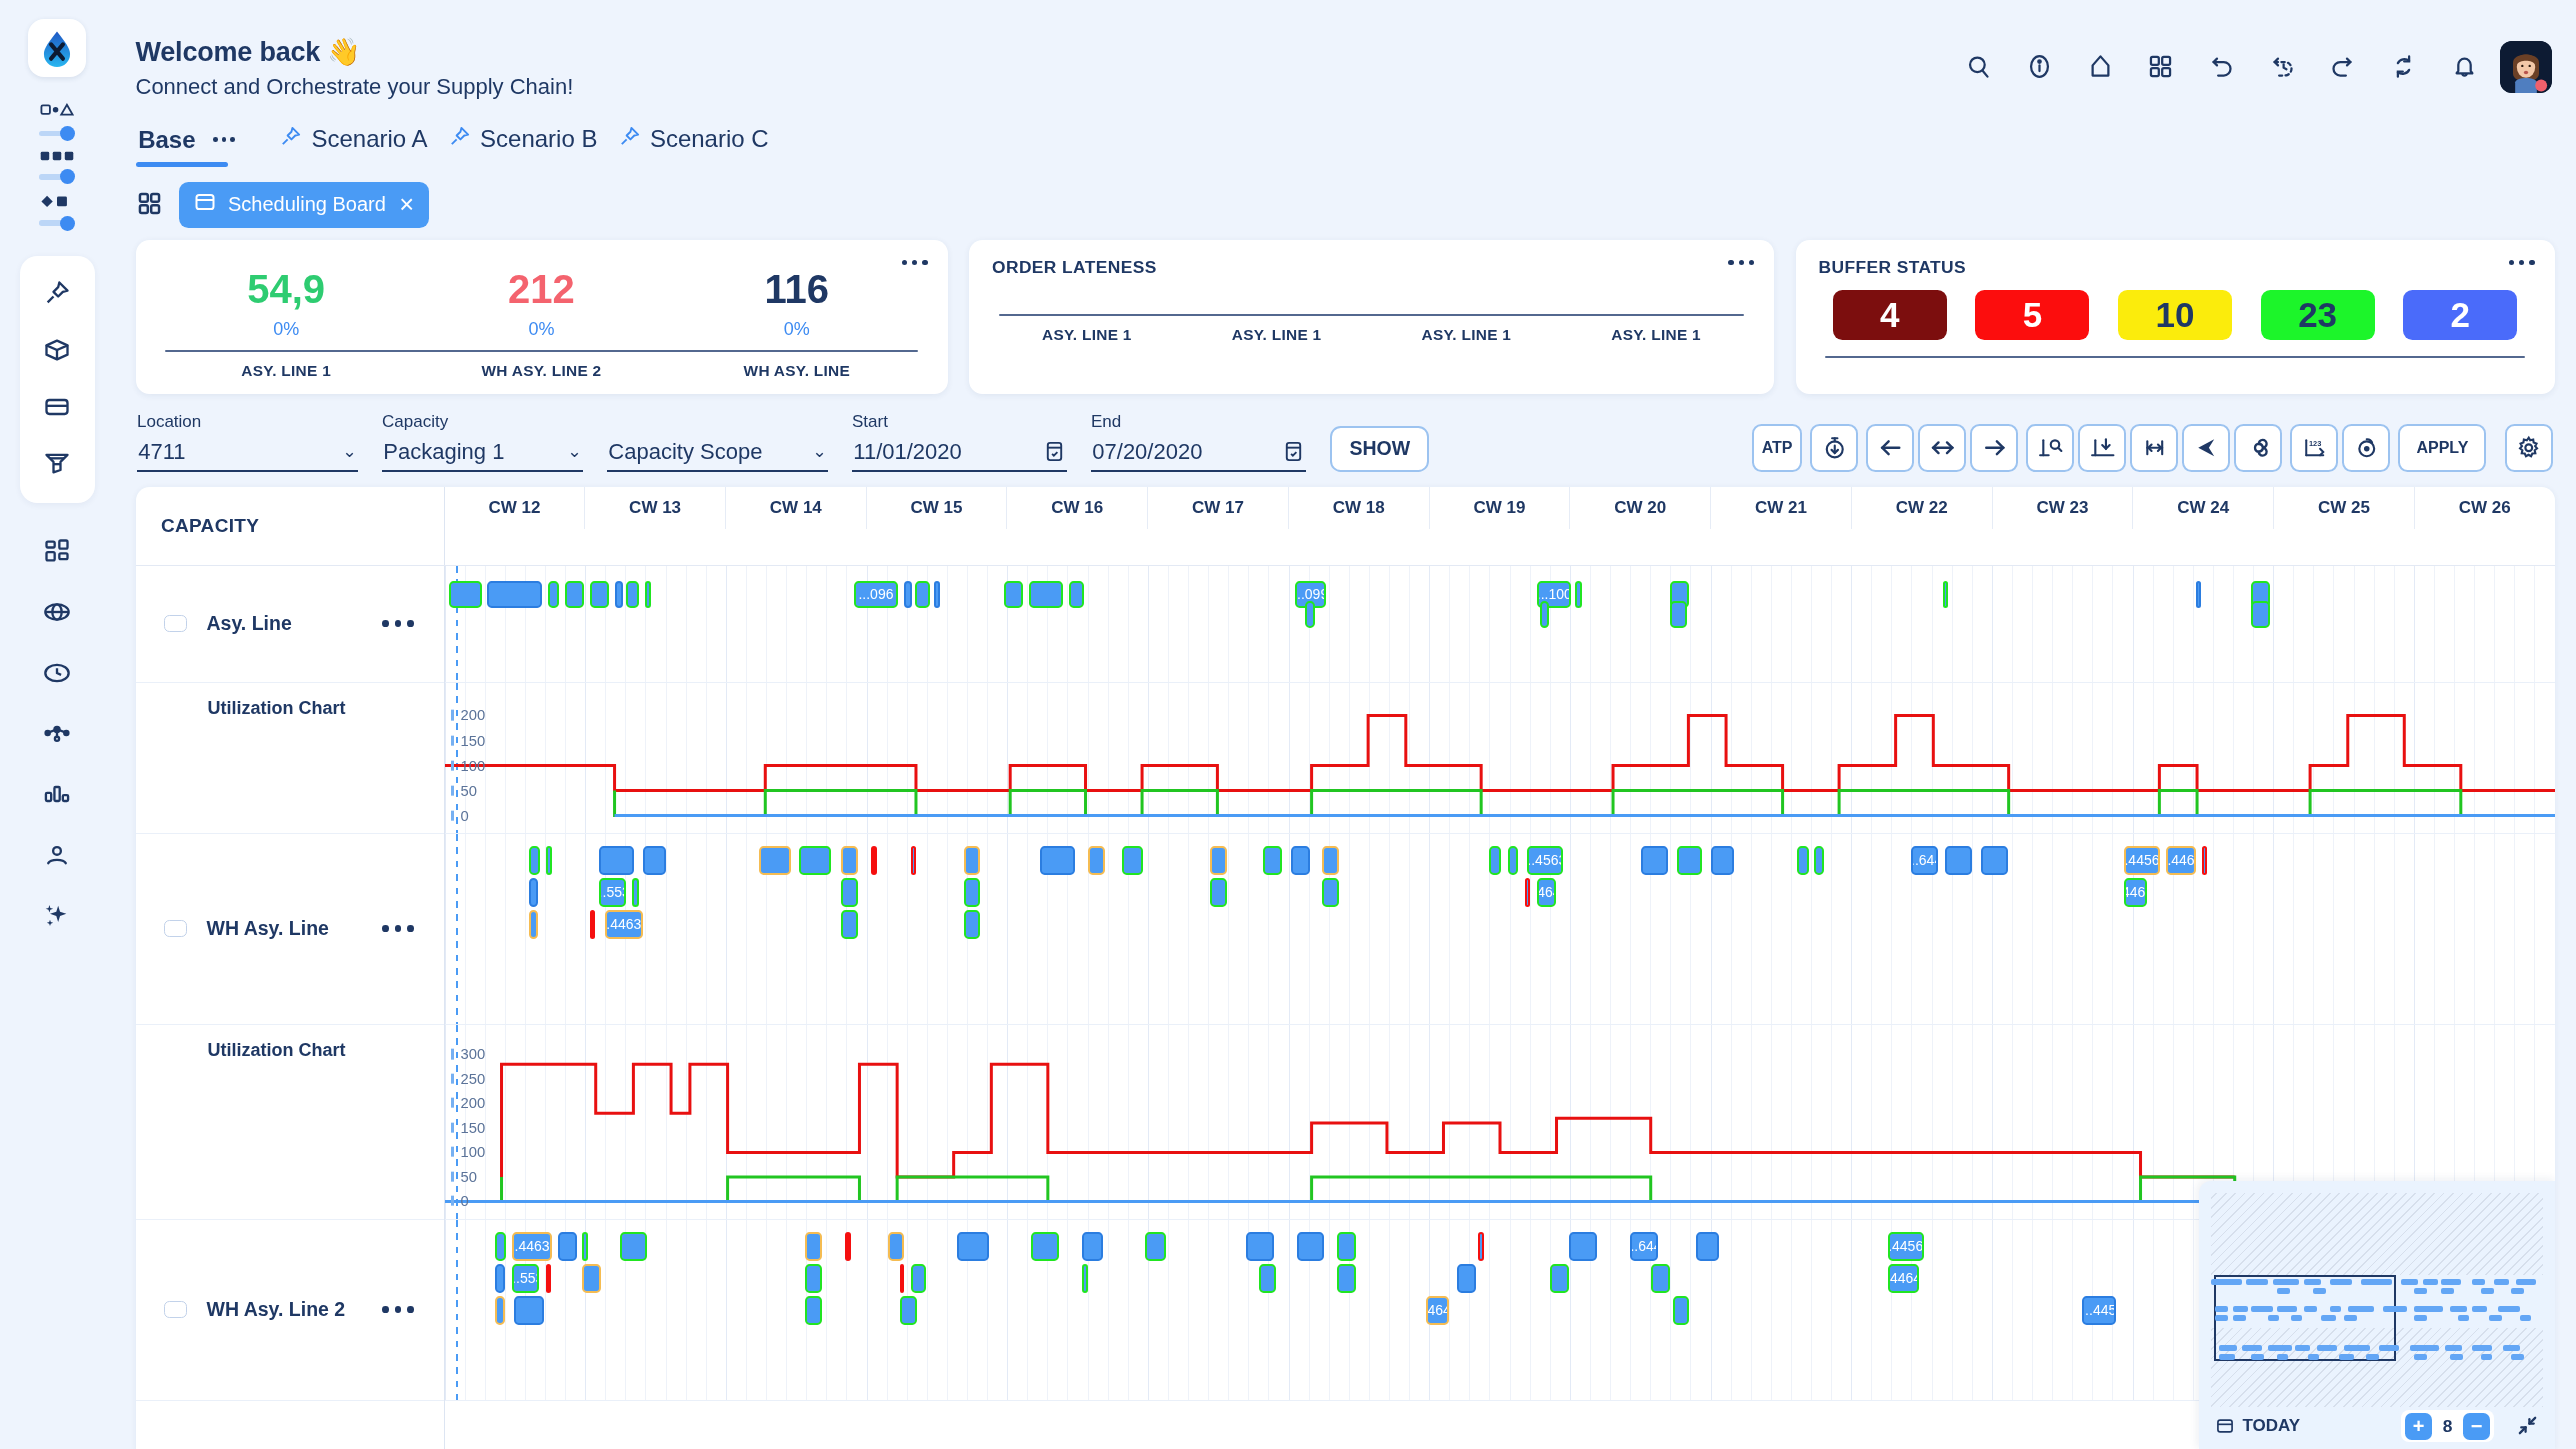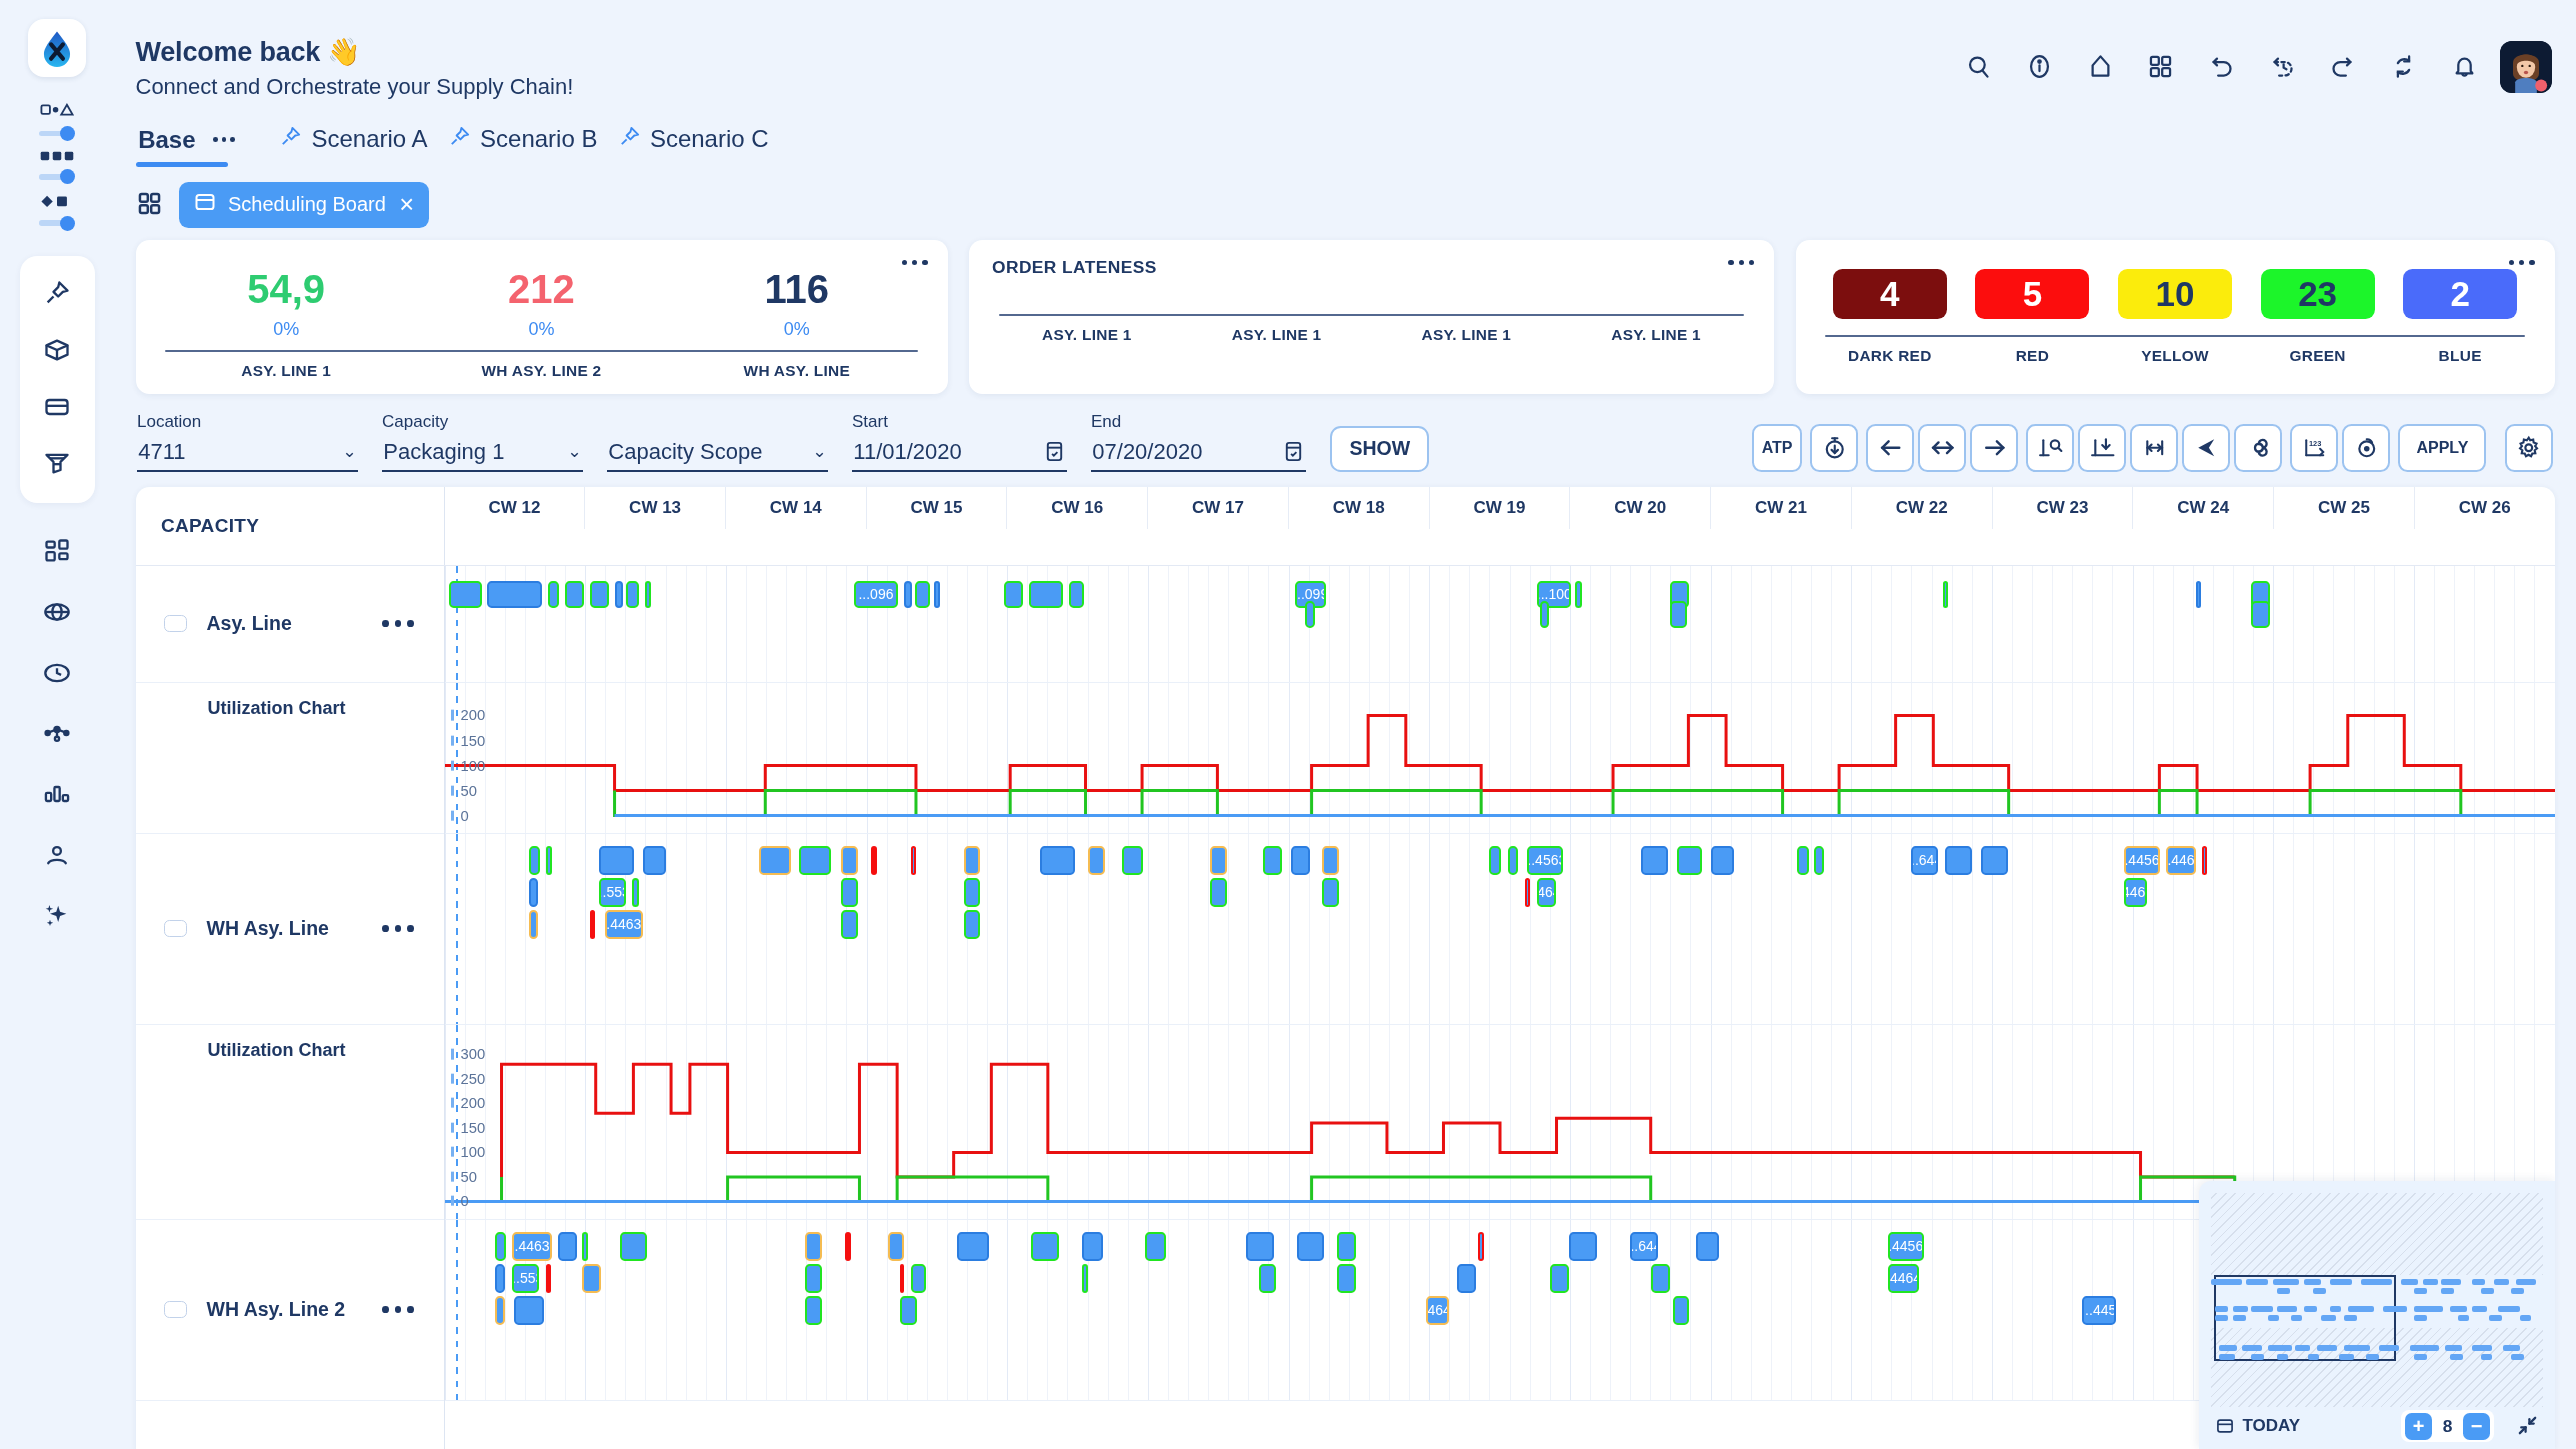--- a/index.html
+++ b/index.html
@@ -507,20 +507,21 @@
         <div class="kpi-rule" style="margin-top:36px"></div>
         <div class="kpi-lbls">
           <div class="kpi-lbl">ASY. LINE 1</div>
           <div class="kpi-lbl">ASY. LINE 1</div>
           <div class="kpi-lbl">ASY. LINE 1</div>
           <div class="kpi-lbl">ASY. LINE 1</div>
         </div>
       </div>
 
       <div class="card" style="flex:1">
+        <div class="card-ttl">BUFFER STATUS</div>
         <div class="card-dots">
             <i></i>
             <i></i>
             <i></i>
           </div>
         <div class="kpi-vals">
           <div class="kpi-col">
             <div class="badge" style="background:#7c0e0e;color:#fff">4</div>
             </div>
           <div class="kpi-col">
@@ -530,27 +531,20 @@
             <div class="badge" style="background:#fbec0c;color:#1f3864">10</div>
             </div>
           <div class="kpi-col">
             <div class="badge" style="background:#1cf52a;color:#1f3864">23</div>
             </div>
           <div class="kpi-col">
             <div class="badge" style="background:#4a6bfa;color:#fff">2</div>
             </div>
         </div>
         <div class="kpi-rule" style="margin-top:16px"></div>
-        <div class="kpi-lbls">
-          <div class="kpi-lbl">DARK RED</div>
-          <div class="kpi-lbl">RED</div>
-          <div class="kpi-lbl">YELLOW</div>
-          <div class="kpi-lbl">GREEN</div>
-          <div class="kpi-lbl">BLUE</div>
-        </div>
       </div>
     </div>
 
     <div class="filters">
       <div class="fld w-loc">
         <label>Location</label>
         <div class="inp">
           <span class="v">4711</span>
           <span class="cv">⌄</span>
         </div>

